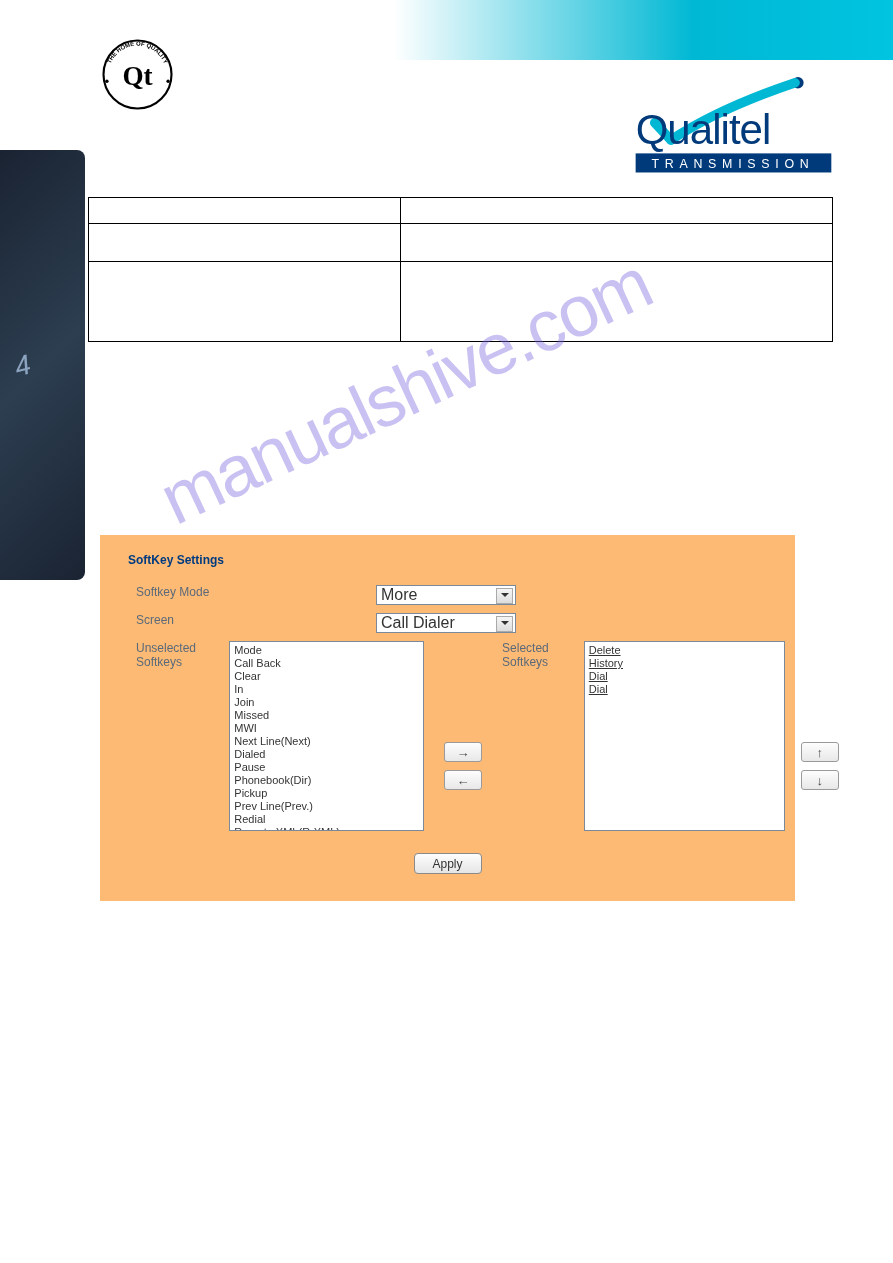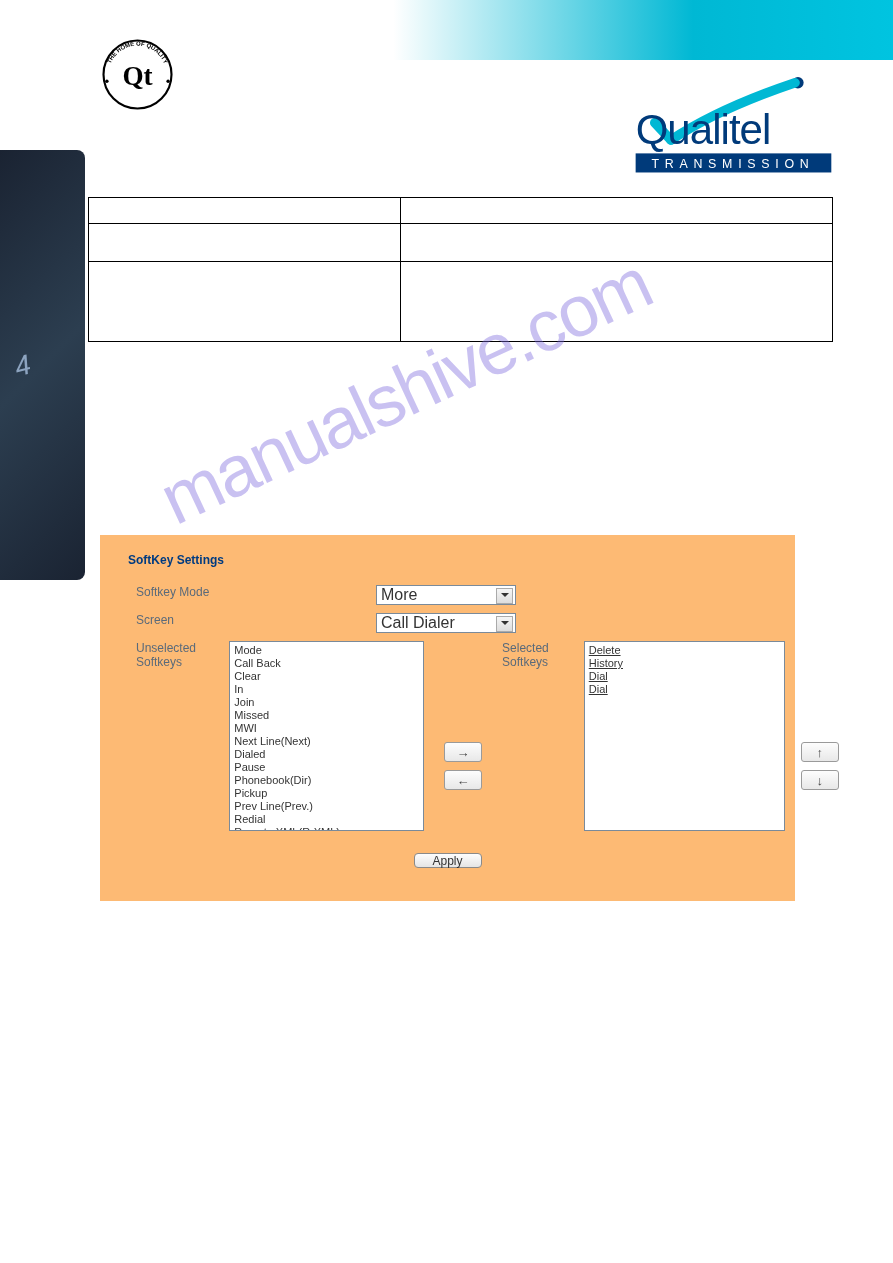--- a/index.html
+++ b/index.html
@@ -221,21 +221,21 @@
       justify-content: center;
       cursor: pointer;
     }
     
     .apply-row {
       text-align: center;
       margin-top: 22px;
     }
     .apply-btn {
       width: 68px;
-      height: 15px;
+      height: 21px;
       background: linear-gradient(#fdfdfd, #e5e5e5);
       border: 1px solid #8a8a8a;
       border-radius: 4px;
       font-size: 12px;
       color: #333;
       cursor: pointer;
     }
     
     
     .listbox::-webkit-scrollbar { width: 16px; }

